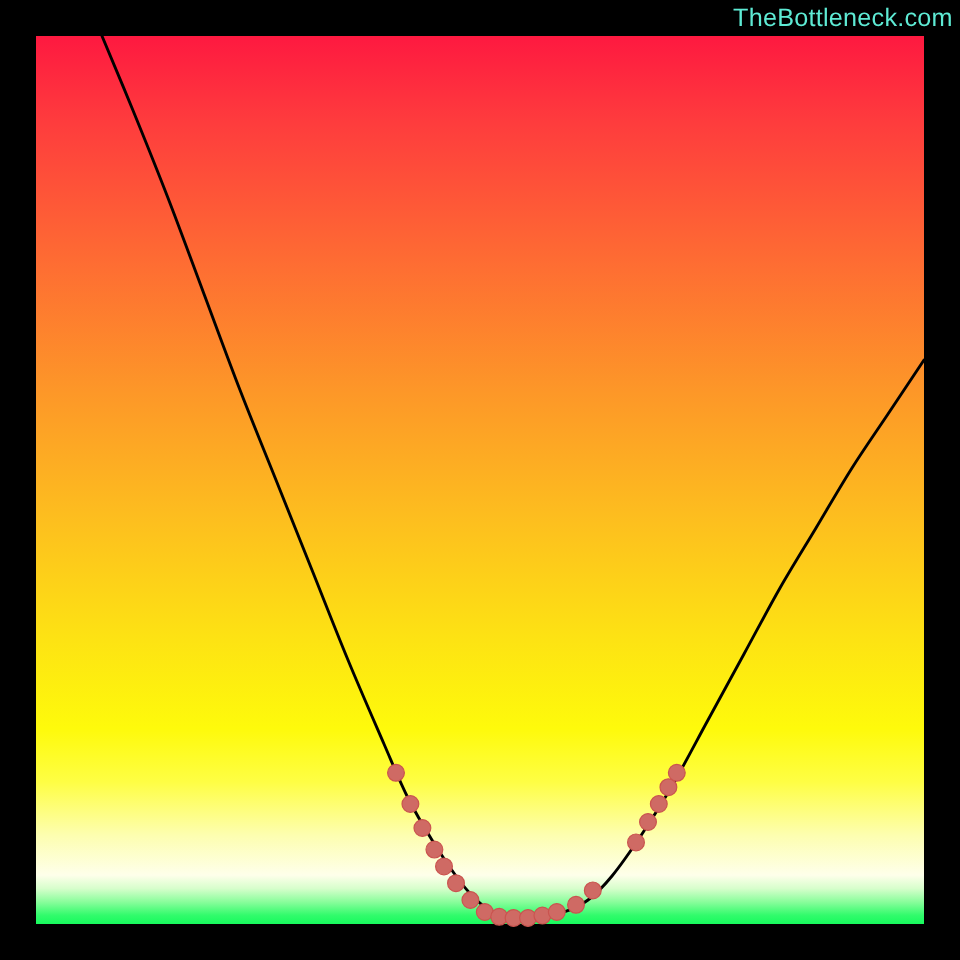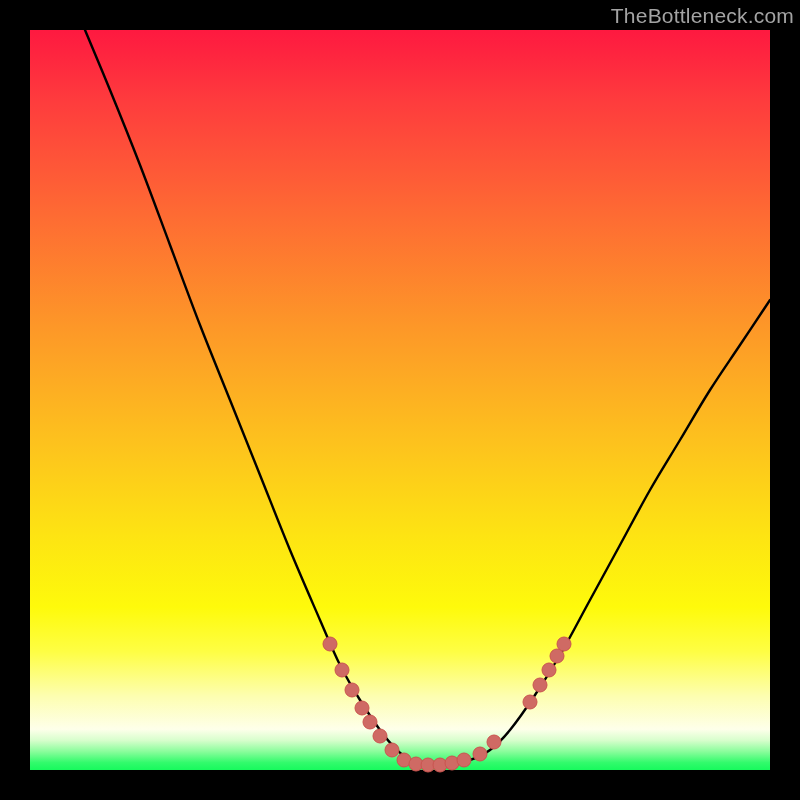--- a/index.html
+++ b/index.html
@@ -39,21 +39,21 @@
       #D7FECC 96%,
       #8AFD9C 97.5%,
       #32FB6C 99%,
       #17FA5D 100%
     );
   }
   .watermark {
     position: absolute;
     top: 4px;
     right: 6px;
-    color: #a3a3a3;
+    color: #5eead4;
     font-size: 21px;
     letter-spacing: 0.2px;
     font-weight: 400;
     user-select: none;
   }
   svg.curve {
     position: absolute;
     left: 0;
     top: 0;
     width: 740px;

